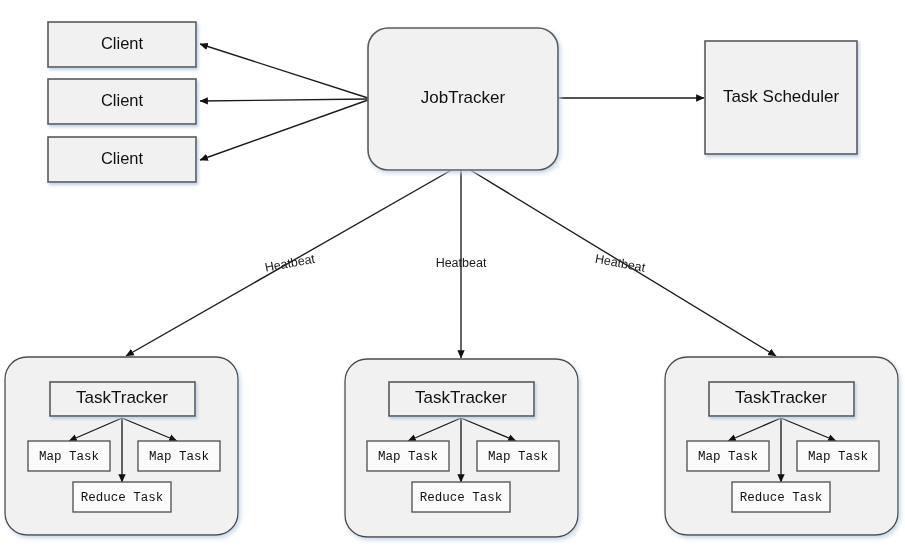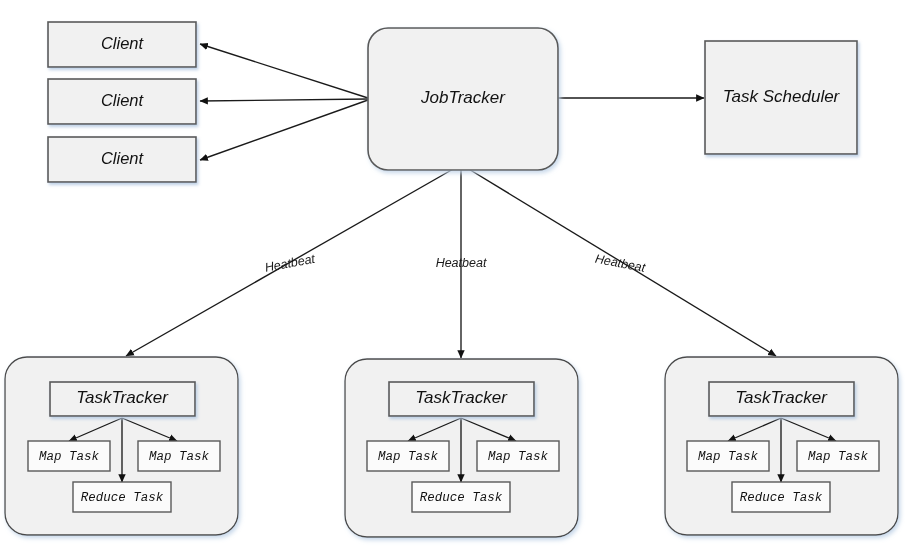--- a/index.html
+++ b/index.html
@@ -11,21 +11,20 @@
     width: 905px;
     height: 550px;
     overflow: hidden;
     font-family: "Liberation Sans", sans-serif;
   }
   #diagram {
     position: relative;
     width: 905px;
     height: 386px;
     background: #ffffff;
-    font-style: italic;
   }
   svg.layer {
     position: absolute;
     top: 0;
     left: 0;
     width: 905px;
     height: 550px;
   }
   .node-rect {
     fill: #f1f1f1;

